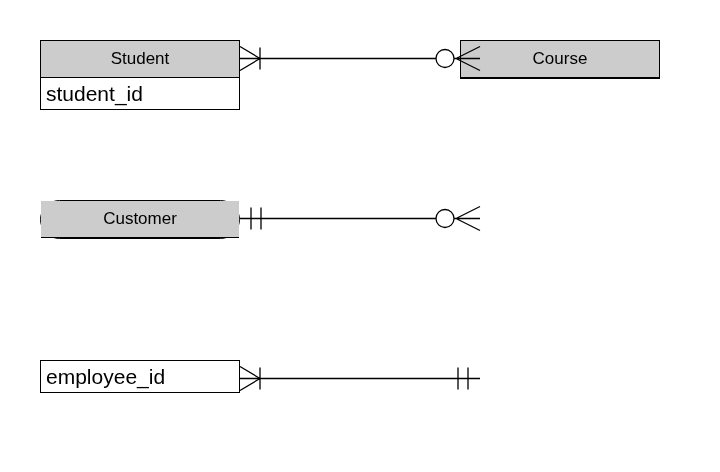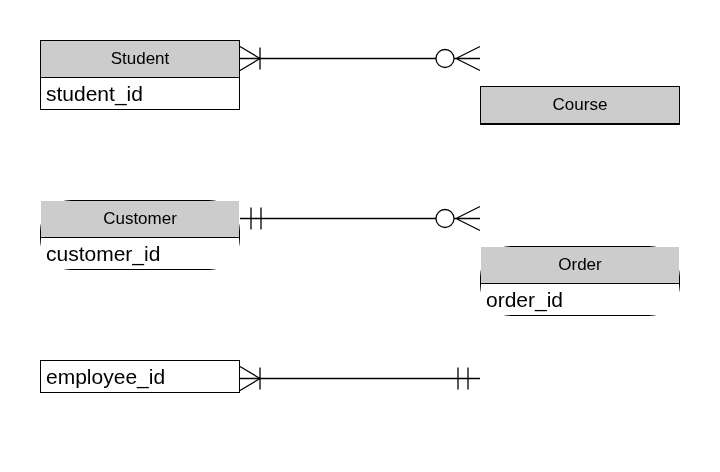--- a/index.html
+++ b/index.html
@@ -14,21 +14,21 @@
   #canvas { position: absolute; inset: 0; width: 636px; height: 472px; }
 
   .entity {
     position: absolute;
     width: 200px;
     box-sizing: border-box;
     border: 1px solid #000000;
     background: #ffffff;
   }
   .col-left  { left: 40px; }
-  .col-right { left: 480px; margin-top: 46px; }
+  .col-right { left: 460px; }
   .row-1 { top: 40px; }
   .row-2 { top: 200px; border-radius: 31px; }
   .row-3 { top: 360px; }
 
   .entity-header {
     height: 37px;
     box-sizing: border-box;
     border-bottom: 1px solid #000000;
     background: #cccccc;
     display: flex;
@@ -62,25 +62,20 @@
   <div class="entity col-left row-1">
     <div class="entity-header">Student</div>
     <div class="entity-attr">student_id</div>
   </div>
   <div class="entity col-right row-1">
     <div class="entity-header">Course</div>
   </div>
 
   <div class="entity col-left row-2">
     <div class="entity-header">Customer</div>
-    <div class="entity-attr">customer_id</div>
-  </div>
-  <div class="entity col-right row-2">
-    <div class="entity-header">Order</div>
-    <div class="entity-attr">order_id</div>
   </div>
 
   <div class="entity col-left row-3">
     <div class="entity-attr">employee_id</div>
   </div>
 
   <svg class="connectors" width="720" height="472" viewBox="0 0 720 472">
 
     <g>
       <line x1="240" y1="58.5" x2="436" y2="58.5"></line>

